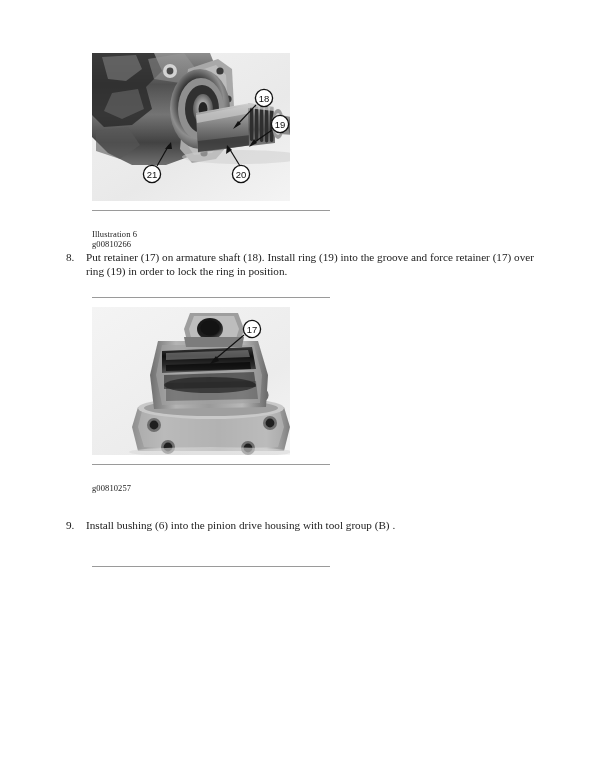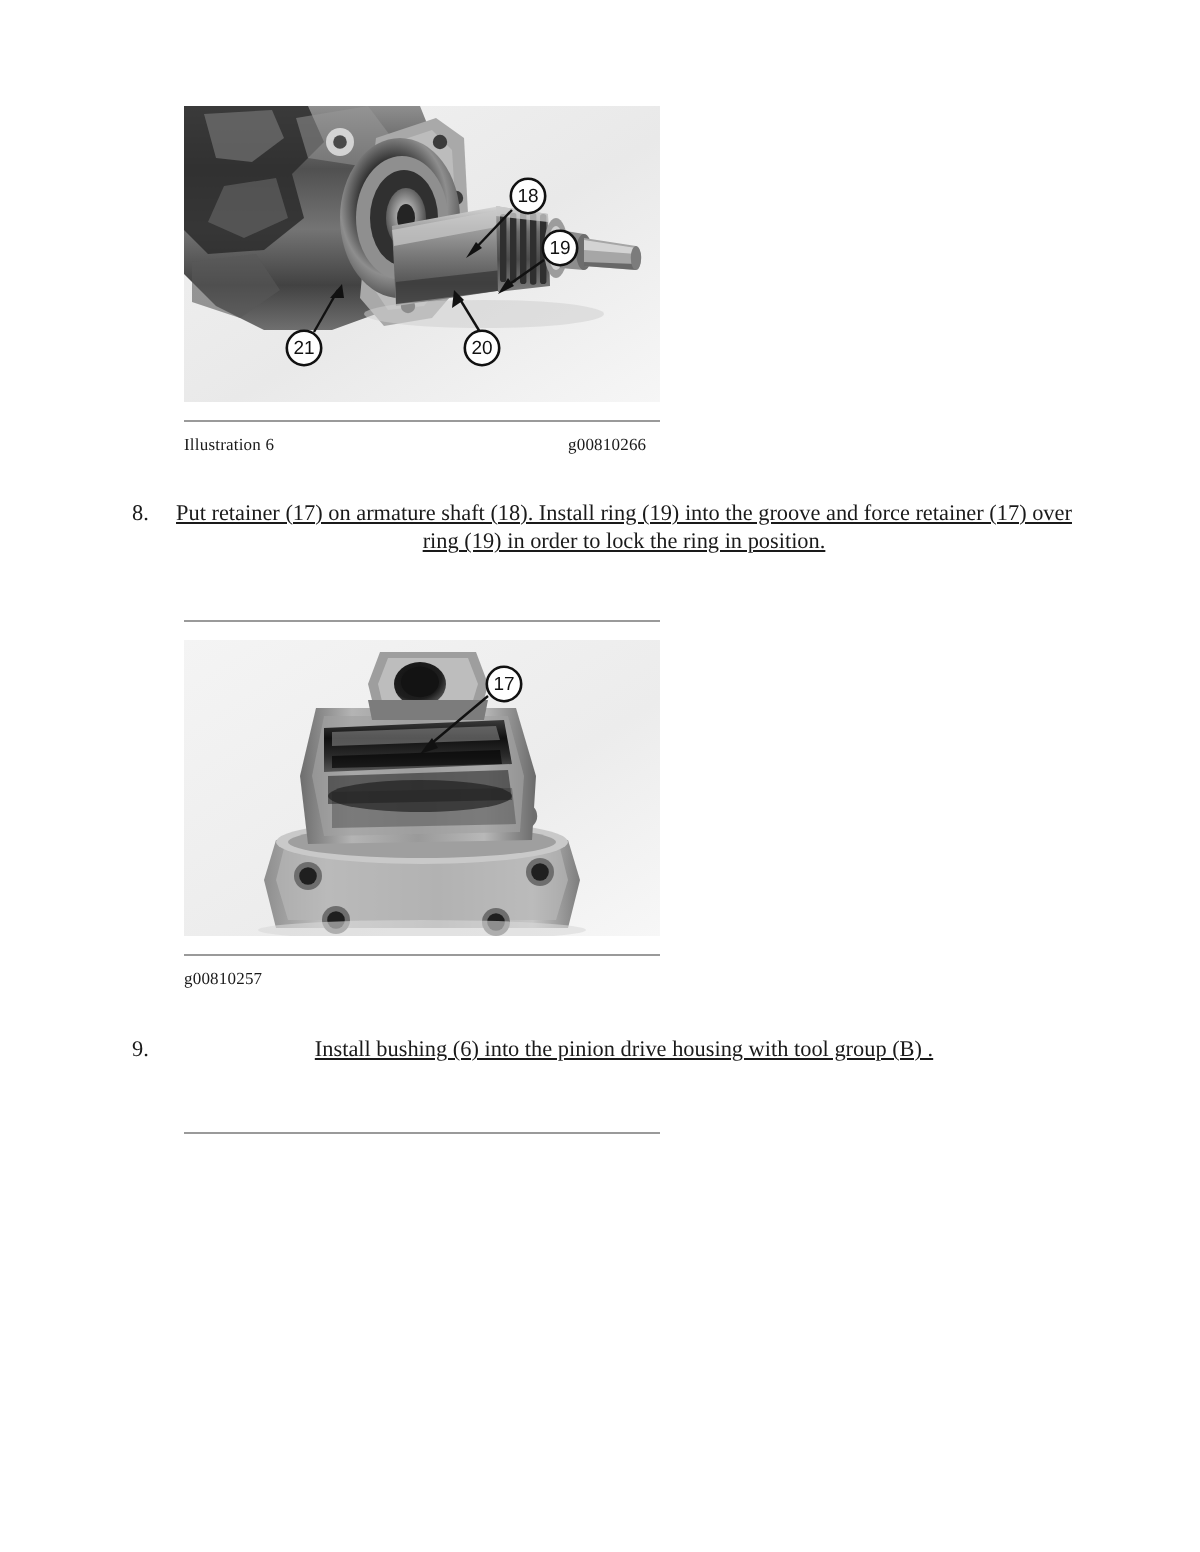--- a/index.html
+++ b/index.html
@@ -26,44 +26,45 @@
   }
 
   
   .figure {
     position: absolute;
     left: 92px;
     width: 238px;
   }
   .figure-img {
     position: relative;
-    width: 238px;
+    width: 198px;
     height: 148px;
     overflow: hidden;
     background: #ef4444;
   }
   .figure-img svg {
     display: block;
     width: 238px;
     height: 148px;
   }
 
   .figure-rule {
     width: 238px;
     height: 0;
     border-top: 1px solid #9a9a9a;
     margin-top: 9px;
   }
 
   .caption-row {
     display: flex;
     align-items: baseline;
-    margin-top: 6px;
+    margin-top: 18px;
     font-size: 8.5px;
     letter-spacing: .1px;
+    flex-direction: column;
   }
   .caption-title {
     width: 192px;
     white-space: nowrap;
   }
   .caption-code {
     white-space: nowrap;
   }
 
   
@@ -75,22 +76,21 @@
     font-size: 11.2px;
     line-height: 1.28;
   }
   .step-num {
     width: 20px;
     flex: 0 0 20px;
     text-align: left;
   }
   .step-text {
     flex: 1 1 auto;
-    text-align: center;
-    text-decoration: underline;
+    text-align: left;
   }
 
   
   .tail-rule {
     position: absolute;
     left: 92px;
     width: 238px;
     height: 0;
     border-top: 1px solid #9a9a9a;
   }
@@ -252,21 +252,21 @@
       <span class="caption-title">Illustration 6</span>
       <span class="caption-code">g00810266</span>
     </div>
   </div>
 
   <div class="step" style="top:250px;">
     <span class="step-num">8.</span>
     <span class="step-text">Put retainer (17) on armature shaft (18). Install ring (19) into the groove and force retainer (17) over ring (19) in order to lock the ring in position.</span>
   </div>
 
-  <div class="figure" style="top:310px;">
+  <div class="figure" style="top:297px;">
 
     <div class="figure-rule" style="margin-top:0;"></div>
 
     <div class="figure-img" style="margin-top:9px;">
       <svg viewBox="0 0 238 148" xmlns="http://www.w3.org/2000/svg" role="img">
         <defs>
           <linearGradient id="bg7" x1="0" y1="0" x2="1" y2="1">
             <stop offset="0" stop-color="#f4f4f4"></stop>
             <stop offset="0.6" stop-color="#ececec"></stop>
             <stop offset="1" stop-color="#f7f7f7"></stop>

